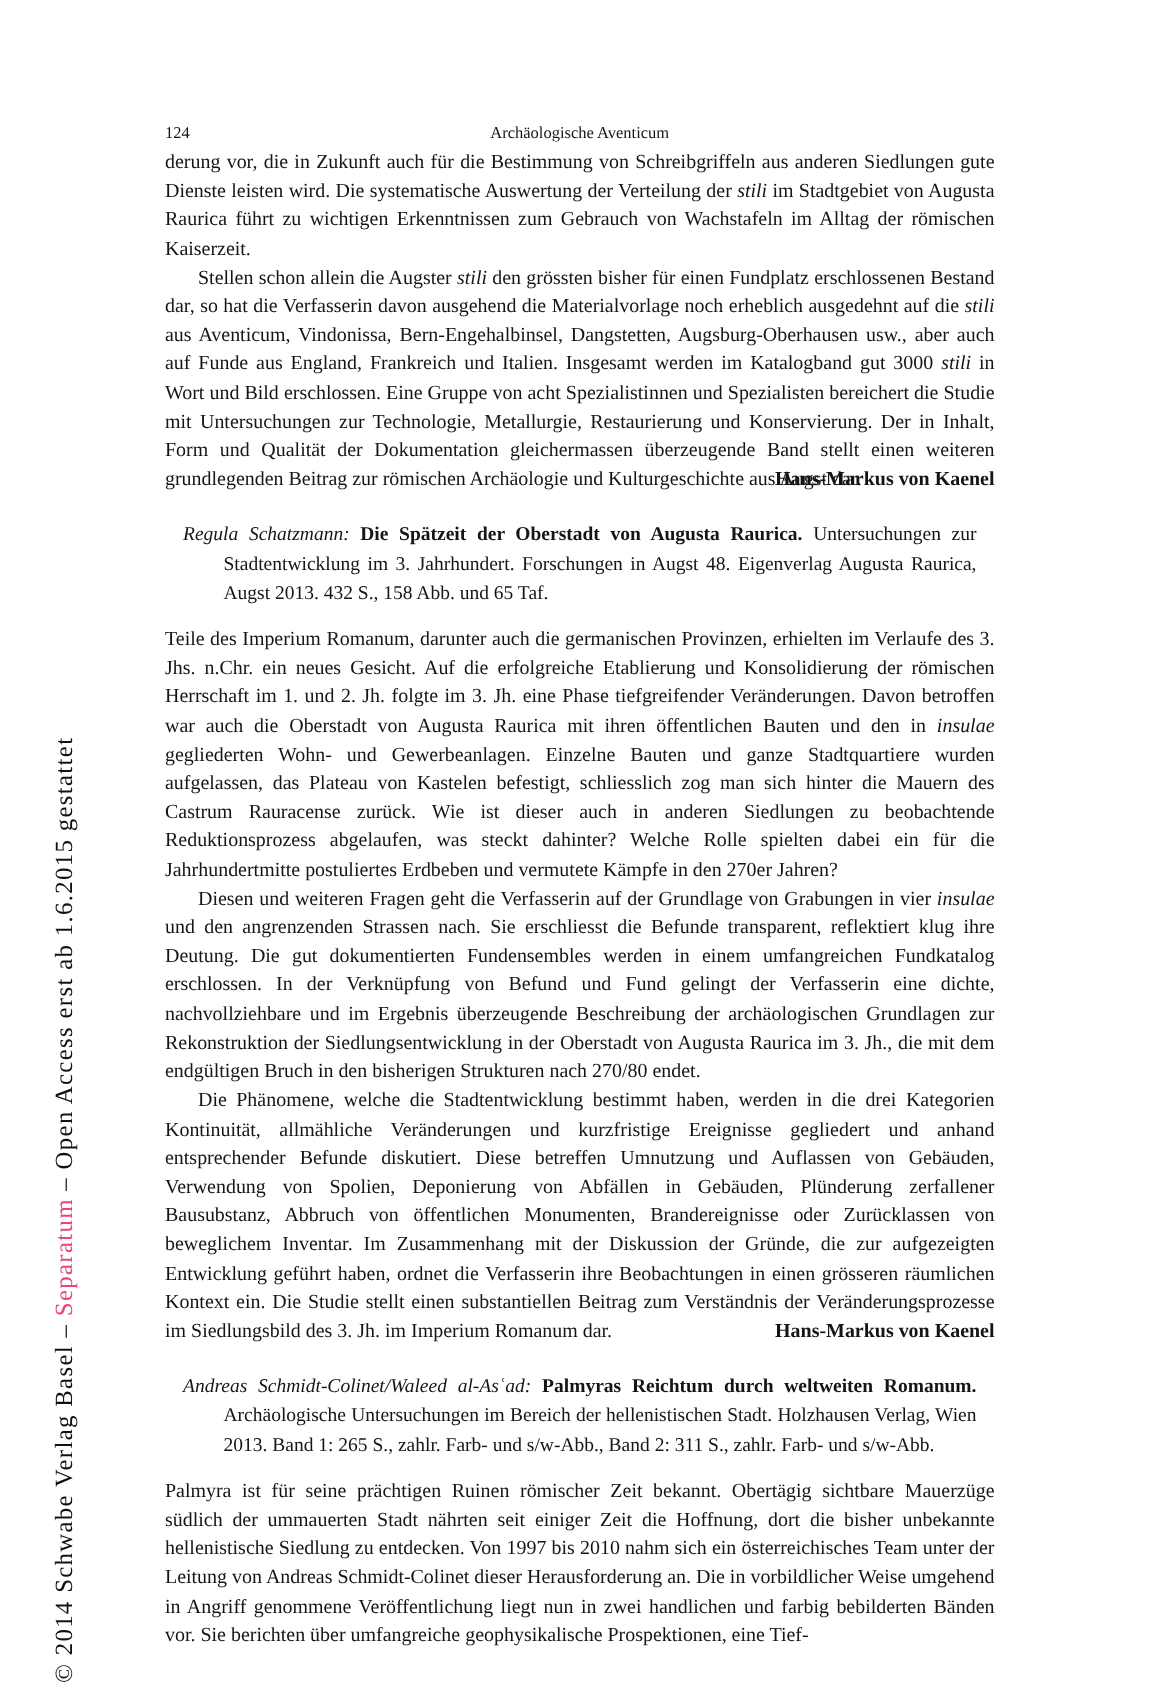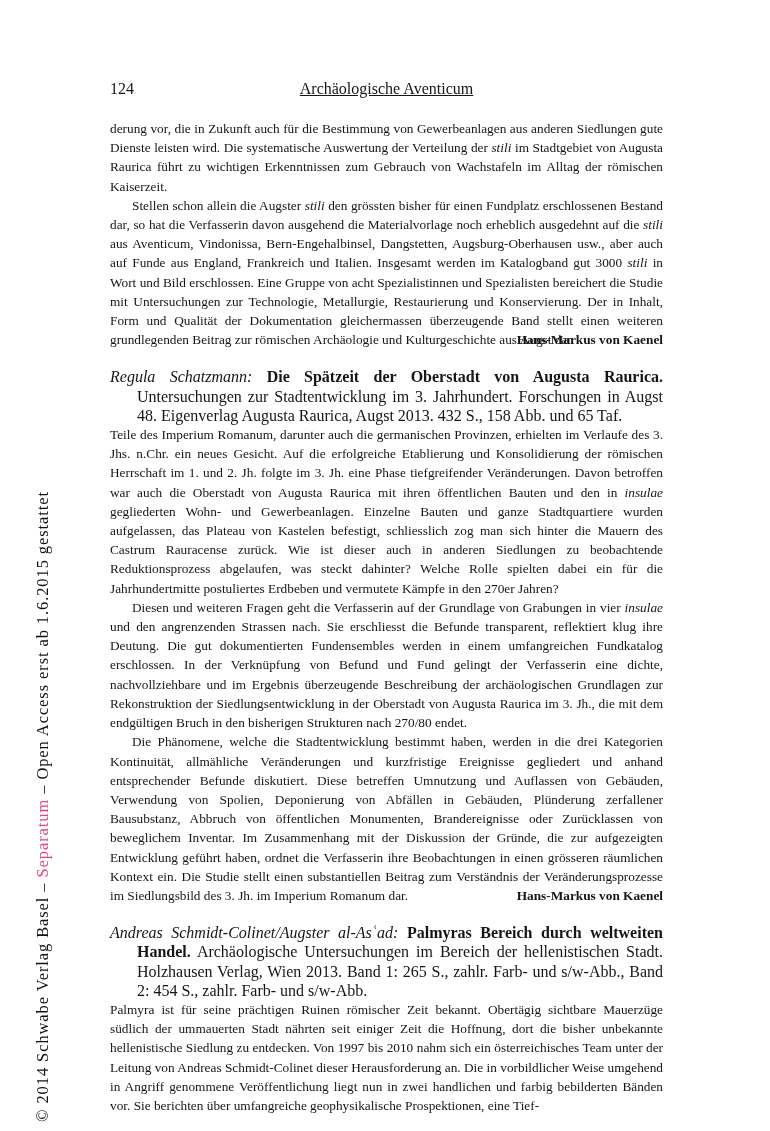--- a/index.html
+++ b/index.html
@@ -38,24 +38,22 @@
   
   .content {
     position: absolute;
     left: 110px;
     top: 80px;
     width: 553px;
   }
   .running-head {
     position: relative;
     text-align: center;
-    font-size: 16px;
+    font-size: 11px;
     line-height: 18px;
-    margin-bottom: 21px;
-    text-decoration: underline;
   }
   .running-head .pagenum {
     position: absolute;
     left: 0;
     top: 0;
   }
   .para {
     margin: 0;
     font-size: 13.3px;
     line-height: 19.2px;
@@ -66,56 +64,56 @@
   .para.indent { text-indent: 22px; }
   .sig-holder { position: relative; }
   .signature {
     position: absolute;
     right: 0;
     bottom: 0;
     font-style: normal;
     font-weight: bold;
   }
   .citation {
-    margin: 0;
+    margin: 12px;
     margin-top: 18px;
     padding-left: 27px;
     text-indent: -27px;
-    font-size: 16px;
+    font-size: 13px;
     line-height: 19.2px;
     text-align: justify;
     hyphens: auto;
     -webkit-hyphens: auto;
   }
 </style>
 </head>
 <body>
 
 <div class="page">
 
   <div class="spine"><span>© 2014 Schwabe Verlag Basel – </span><span class="hl" style="color: rgb(232, 69, 127);">Separatum</span><span> – Open Access erst ab 1.6.2015 gestattet</span></div>
 
   <div class="content">
 
     <div class="running-head">
       <span class="pagenum">124</span>
       <span>Archäologische Aventicum</span>
     </div>
 
-    <p class="para"><span>derung vor, die in Zukunft auch für die Bestimmung von Gewerbeanlagen aus anderen Siedlungen gute Dienste leisten wird. Die systematische Auswertung der Verteilung der </span><span style="font-style: italic;">stili</span><span> im Stadtgebiet von Augusta Raurica führt zu wichtigen Erkenntnissen zum Gebrauch von Wachstafeln im Alltag der römischen Kaiserzeit.</span></p>
+    <p class="para"><span>derung vor, die in Zukunft auch für die Bestimmung von Schreibgriffeln aus anderen Siedlungen gute Dienste leisten wird. Die systematische Auswertung der Verteilung der </span><span style="font-style: italic;">stili</span><span> im Stadtgebiet von Augusta Raurica führt zu wichtigen Erkenntnissen zum Gebrauch von Wachstafeln im Alltag der römischen Kaiserzeit.</span></p>
 
     <p class="para indent sig-holder"><span class="signature">Hans-Markus von Kaenel</span><span>Stellen schon allein die Augster </span><span style="font-style: italic;">stili</span><span> den grössten bisher für einen Fundplatz erschlossenen Bestand dar, so hat die Verfasserin davon ausgehend die Materialvorlage noch erheblich ausgedehnt auf die </span><span style="font-style: italic;">stili</span><span> aus Aventicum, Vindonissa, Bern-Engehalbinsel, Dangstetten, Augsburg-Oberhausen usw., aber auch auf Funde aus England, Frankreich und Italien. Insgesamt werden im Katalogband gut 3000 </span><span style="font-style: italic;">stili</span><span> in Wort und Bild erschlossen. Eine Gruppe von acht Spezialistinnen und Spezialisten bereichert die Studie mit Untersuchungen zur Technologie, Metallurgie, Restaurierung und Konservierung. Der in Inhalt, Form und Qualität der Dokumentation gleichermassen überzeugende Band stellt einen weiteren grundlegenden Beitrag zur römischen Archäologie und Kulturgeschichte aus Augst dar.</span></p>
 
     <p class="citation"><span style="font-style: italic;">Regula Schatzmann: </span><span style="font-weight: bold;">Die Spätzeit der Oberstadt von Augusta Raurica.</span><span> Untersuchungen zur Stadtentwicklung im 3. Jahrhundert. Forschungen in Augst 48. Eigenverlag Augusta Raurica, Augst 2013. 432 S., 158 Abb. und 65 Taf.</span></p>
 
     <p class="para"><span>Teile des Imperium Romanum, darunter auch die germanischen Provinzen, erhielten im Verlaufe des 3. Jhs. n.Chr. ein neues Gesicht. Auf die erfolgreiche Etablierung und Konsolidierung der römischen Herrschaft im 1. und 2. Jh. folgte im 3. Jh. eine Phase tiefgreifender Veränderungen. Davon betroffen war auch die Oberstadt von Augusta Raurica mit ihren öffentlichen Bauten und den in </span><span style="font-style: italic;">insulae</span><span> gegliederten Wohn- und Gewerbeanlagen. Einzelne Bauten und ganze Stadtquartiere wurden aufgelassen, das Plateau von Kastelen befestigt, schliesslich zog man sich hinter die Mauern des Castrum Rauracense zurück. Wie ist dieser auch in anderen Siedlungen zu beobachtende Reduktionsprozess abgelaufen, was steckt dahinter? Welche Rolle spielten dabei ein für die Jahrhundertmitte postuliertes Erdbeben und vermutete Kämpfe in den 270er Jahren?</span></p>
 
     <p class="para indent"><span>Diesen und weiteren Fragen geht die Verfasserin auf der Grundlage von Grabungen in vier </span><span style="font-style: italic;">insulae</span><span> und den angrenzenden Strassen nach. Sie erschliesst die Befunde transparent, reflektiert klug ihre Deutung. Die gut dokumentierten Fundensembles werden in einem umfangreichen Fundkatalog erschlossen. In der Verknüpfung von Befund und Fund gelingt der Verfasserin eine dichte, nachvollziehbare und im Ergebnis überzeugende Beschreibung der archäologischen Grundlagen zur Rekonstruktion der Siedlungsentwicklung in der Oberstadt von Augusta Raurica im 3. Jh., die mit dem endgültigen Bruch in den bisherigen Strukturen nach 270/80 endet.</span></p>
 
     <p class="para indent sig-holder"><span class="signature">Hans-Markus von Kaenel</span><span>Die Phänomene, welche die Stadtentwicklung bestimmt haben, werden in die drei Kategorien Kontinuität, allmähliche Veränderungen und kurzfristige Ereignisse gegliedert und anhand entsprechender Befunde diskutiert. Diese betreffen Umnutzung und Auflassen von Gebäuden, Verwendung von Spolien, Deponierung von Abfällen in Gebäuden, Plünderung zerfallener Bausubstanz, Abbruch von öffentlichen Monumenten, Brandereignisse oder Zurücklassen von beweglichem Inventar. Im Zusammenhang mit der Diskussion der Gründe, die zur aufgezeigten Entwicklung geführt haben, ordnet die Verfasserin ihre Beobachtungen in einen grösseren räumlichen Kontext ein. Die Studie stellt einen substantiellen Beitrag zum Verständnis der Veränderungsprozesse im Siedlungsbild des 3. Jh. im Imperium Romanum dar.</span></p>
 
-    <p class="citation"><span style="font-style: italic;">Andreas Schmidt-Colinet/Augster al-Asʿad: </span><span style="font-weight: bold;">Palmyras Bereich durch weltweiten Handel.</span><span> Archäologische Untersuchungen im Bereich der hellenistischen Stadt. Holzhausen Verlag, Wien 2013. Band 1: 265 S., zahlr. Farb- und s/w-Abb., Band 2: 454 S., zahlr. Farb- und s/w-Abb.</span></p>
+    <p class="citation"><span style="font-style: italic;">Andreas Schmidt-Colinet/Waleed al-Asʿad: </span><span style="font-weight: bold;">Palmyras Reichtum durch weltweiten Romanum.</span><span> Archäologische Untersuchungen im Bereich der hellenistischen Stadt. Holzhausen Verlag, Wien 2013. Band 1: 265 S., zahlr. Farb- und s/w-Abb., Band 2: 311 S., zahlr. Farb- und s/w-Abb.</span></p>
 
     <p class="para"><span>Palmyra ist für seine prächtigen Ruinen römischer Zeit bekannt. Obertägig sichtbare Mauerzüge südlich der ummauerten Stadt nährten seit einiger Zeit die Hoffnung, dort die bisher unbekannte hellenistische Siedlung zu entdecken. Von 1997 bis 2010 nahm sich ein österreichisches Team unter der Leitung von Andreas Schmidt-Colinet dieser Herausforderung an. Die in vorbildlicher Weise umgehend in Angriff genommene Veröffentlichung liegt nun in zwei handlichen und farbig bebilderten Bänden vor. Sie berichten über umfangreiche geophysikalische Prospektionen, eine Tief-</span></p>
 
   </div>
 
 </div>
 
 </body></html>

